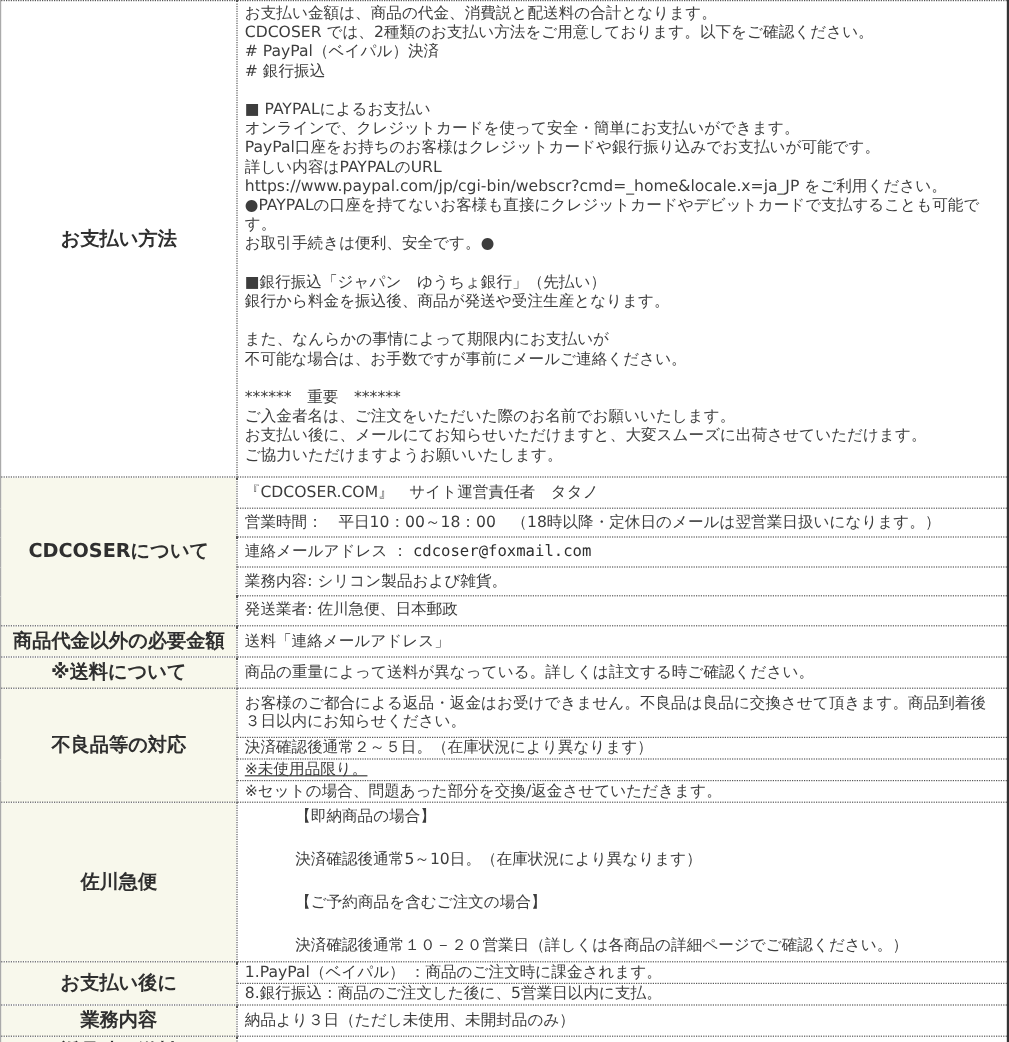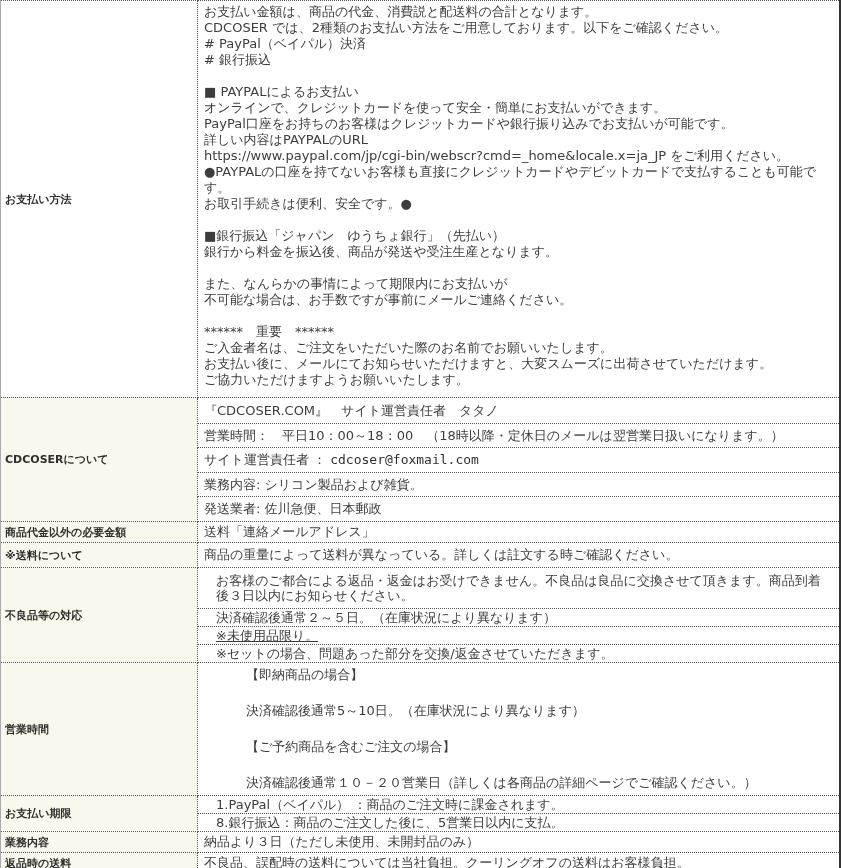--- a/index.html
+++ b/index.html
@@ -20,24 +20,24 @@
   }
   .shop-table col.c1{width:197px;}
   .shop-table th,
   .shop-table td{
     border:1px dotted #555555;
     overflow:hidden;
   }
   .shop-table th{
     font-weight:bold;
     color:#2f2f2f;
-    text-align:left;
+    text-align:center;
     vertical-align:middle;
     background:#f8f8ec;
-    font-size:11px;
+    font-size:16px;
     padding:2px 4px;
   }
   .shop-table tr.r-pay th{background:#ffffff;}
   .shop-table td{
     background:#ffffff;
     padding:2px 6px;
     line-height:16px;
     vertical-align:middle;
     margin-top:12px;
   }
@@ -58,21 +58,21 @@
   .h-def1{height:41px;}
   .h-def2{height:15px;}
   .h-def3{height:13px;text-decoration:underline;}
   .h-def4{height:13px;}
   .h-pay1{height:17px;}
   .h-pay2{height:18px;}
   .h-ret{height:20px;}
   .h-rets{height:20px;}
   tr.r-pay{height:397px;}
   tr.r-delivery{height:127px;}
-  td.tight{padding:1px 18px;line-height:15px;}
+  td.tight{padding:1px 6px;line-height:15px;}
   b.email{font-family:"DejaVu Sans Mono","Liberation Mono",monospace;font-weight:normal;color:#2f2f2f;}
 </style>
 </head>
 <body>
 
 <table class="shop-table">
   <colgroup>
       <col class="c1">
       <col class="c2">
     </colgroup>
@@ -107,21 +107,21 @@
 
     <tr class="h-site">
       <th rowspan="5">CDCOSERについて</th>
       <td>『CDCOSER.COM』　サイト運営責任者　タタノ</td>
     </tr>
     <tr class="h-hours">
       <td>営業時間：　平日10：00～18：00　（18時以降・定休日のメールは翌営業日扱いになります。）</td>
     </tr>
     <tr class="h-mail">
       <td>
-        <span>サイト運営責任者 ： </span><b class="email">cdcoser@foxmail.com</b>
+        <span>連絡メールアドレス ： </span><b class="email">cdcoser@foxmail.com</b>
       </td>
     </tr>
     <tr class="h-biz">
       <td>業務内容: シリコン製品および雑貨。</td>
     </tr>
     <tr class="h-ship">
       <td>発送業者: 佐川急便、日本郵政</td>
     </tr>
 
     <tr class="h-extra">
@@ -142,32 +142,32 @@
       <td class="tight">決済確認後通常２～５日。（在庫状況により異なります）</td>
     </tr>
     <tr class="h-def3">
       <td class="tight">※未使用品限り。</td>
     </tr>
     <tr class="h-def4">
       <td class="tight">※セットの場合、問題あった部分を交換/返金させていただきます。</td>
     </tr>
 
     <tr class="r-delivery">
-      <th>営業時間</th>
+      <th>佐川急便</th>
       <td class="multi delivery">【即納商品の場合】
 
 決済確認後通常5～10日。（在庫状況により異なります）
 
 【ご予約商品を含むご注文の場合】
 
 決済確認後通常１０－２０営業日（詳しくは各商品の詳細ページでご確認ください。）</td>
     </tr>
 
     <tr class="h-pay1">
-      <th rowspan="2">お支払い期限</th>
+      <th rowspan="2">お支払い後に</th>
       <td class="tight">1.PayPal（ベイパル） ：商品のご注文時に課金されます。</td>
     </tr>
     <tr class="h-pay2">
       <td class="tight">8.銀行振込：商品のご注文した後に、5営業日以内に支払。</td>
     </tr>
 
     <tr class="h-ret">
       <th>業務内容</th>
       <td>納品より３日（ただし未使用、未開封品のみ）</td>
     </tr>

